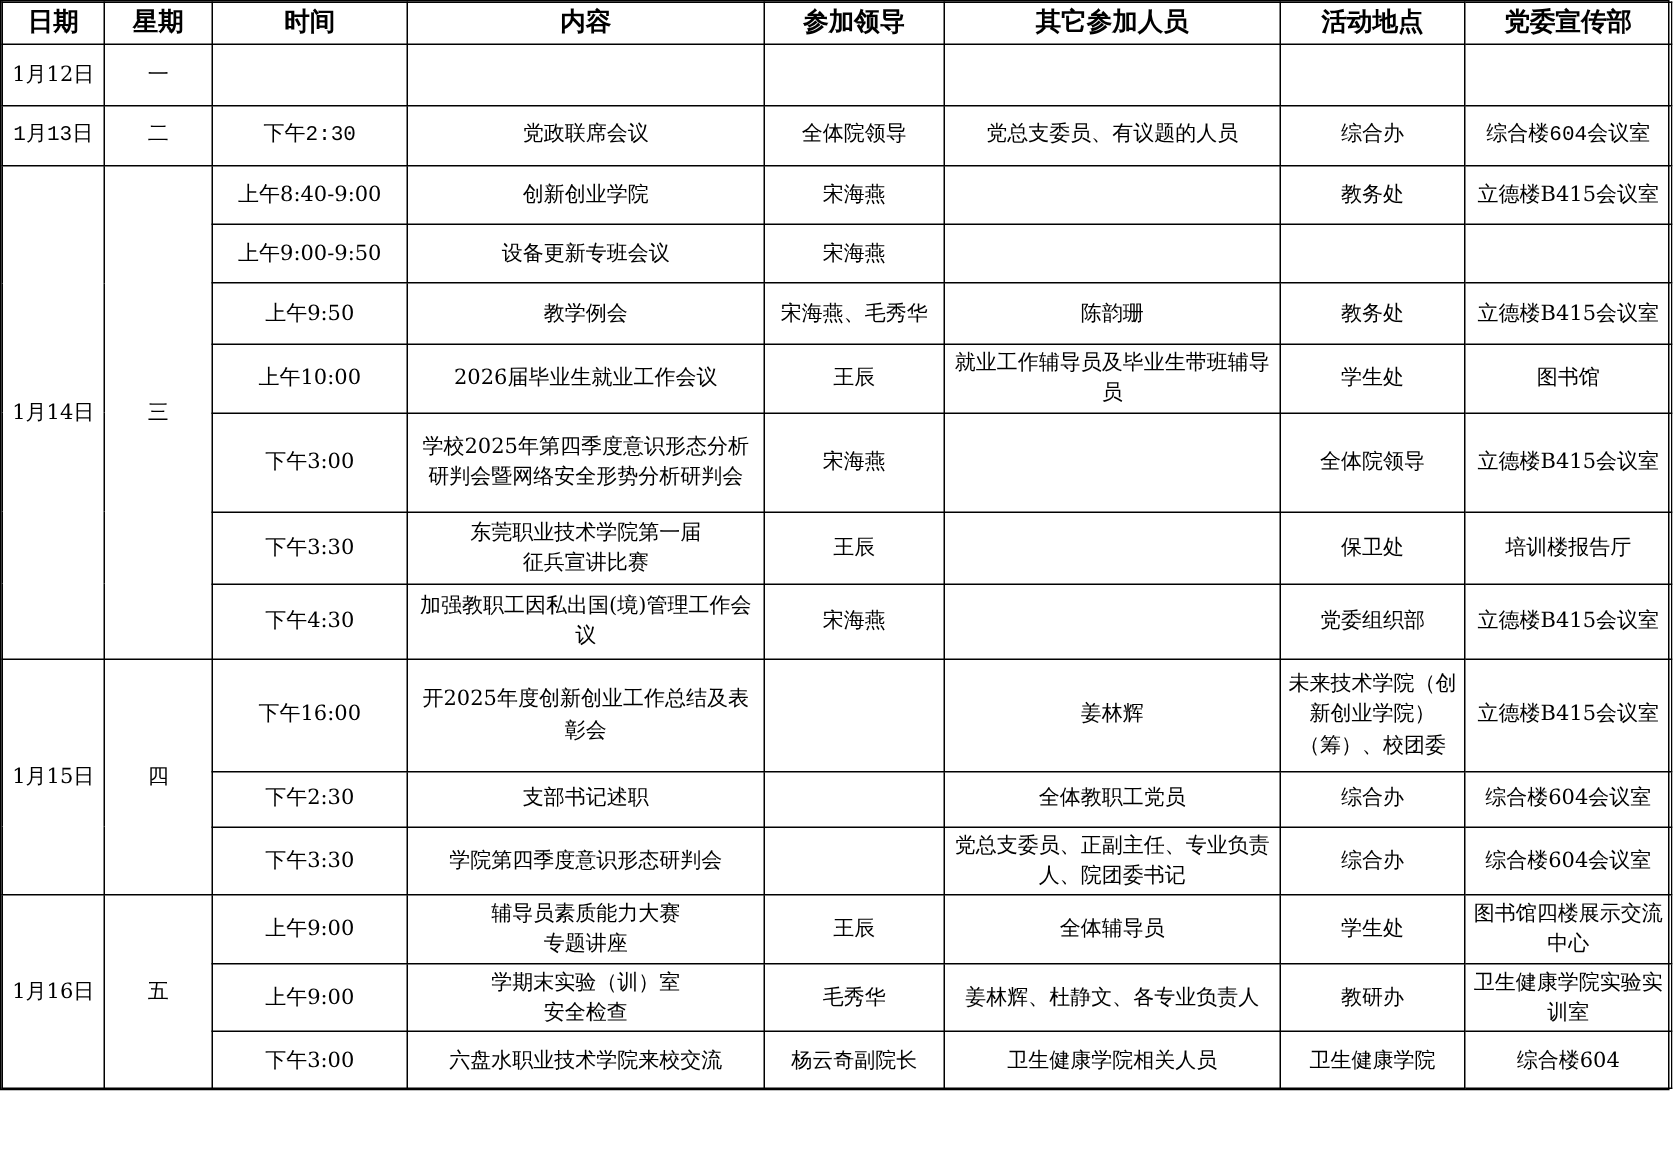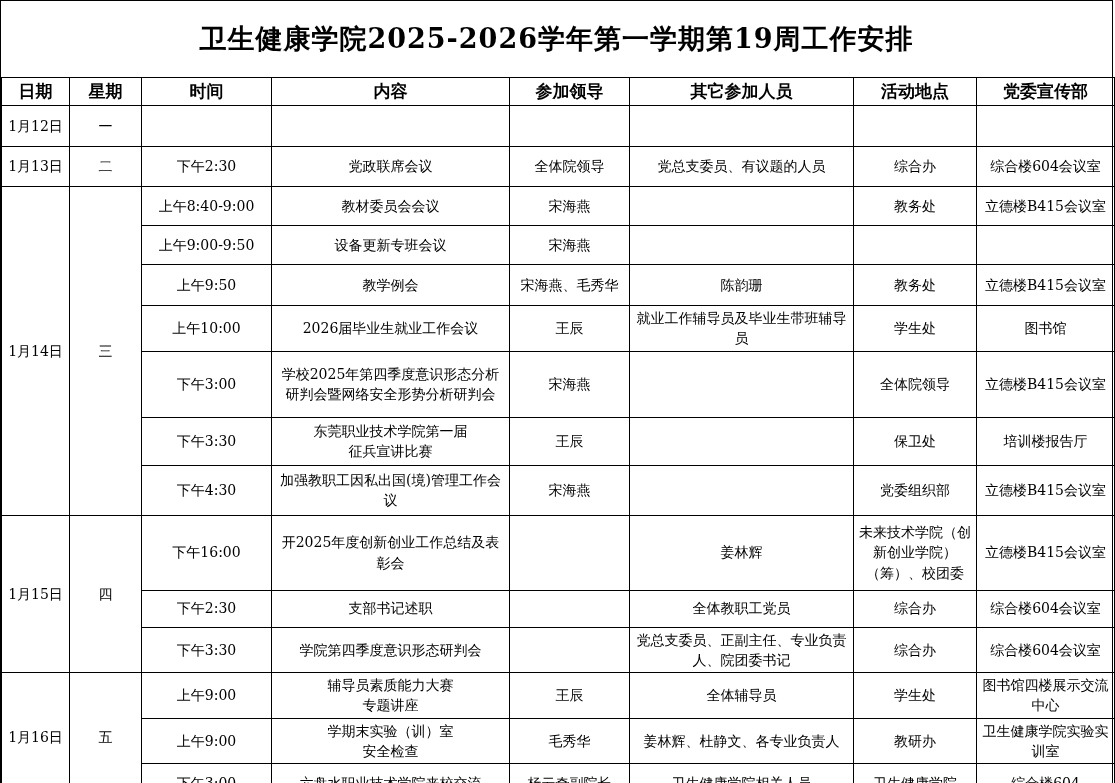--- a/index.html
+++ b/index.html
@@ -58,21 +58,20 @@
   col.w-content  { width: 238px; }
   col.w-leaders  { width: 120px; }
   col.w-others   { width: 224px; }
   col.w-dept     { width: 123px; }
   col.w-location { width: 138px; }
 </style>
 </head>
 <body>
 
 <div class="sheet">
-  <div class="title-bar">卫生健康学院2025-2026学年第一学期第19周工作安排</div>
   <table class="schedule">
     <colgroup>
       <col class="w-date">
         <col class="w-weekday">
         <col class="w-time">
         <col class="w-content">
       <col class="w-leaders">
         <col class="w-others">
         <col class="w-dept">
         <col class="w-location">
@@ -93,35 +92,35 @@
         <tr style="height: 41px;">
           <td class="c-date" rowspan="1">1月12日</td>
           <td class="c-weekday" rowspan="1">一</td>
           <td class="c-time"></td>
           <td class="c-content"></td>
           <td class="c-leaders"></td>
           <td class="c-others"></td>
           <td class="c-department"></td>
           <td class="c-location"></td>
         </tr>
-        <tr style="height: 40px;">
+        <tr style="height: 40px; font-family: Liberation Mono, monospace;">
           <td class="c-date" rowspan="1">1月13日</td>
           <td class="c-weekday" rowspan="1">二</td>
           <td class="c-time">下午2:30</td>
           <td class="c-content">党政联席会议</td>
           <td class="c-leaders">全体院领导</td>
           <td class="c-others">党总支委员、有议题的人员</td>
           <td class="c-department">综合办</td>
           <td class="c-location">综合楼604会议室</td>
         </tr>
         <tr style="height: 39px;">
           <td class="c-date" rowspan="7">1月14日</td>
           <td class="c-weekday" rowspan="7">三</td>
           <td class="c-time">上午8:40-9:00</td>
-          <td class="c-content">教材委员会会议</td>
+          <td class="c-content">创新创业学院</td>
           <td class="c-leaders">宋海燕</td>
           <td class="c-others"></td>
           <td class="c-department">教务处</td>
           <td class="c-location">立德楼B415会议室</td>
         </tr>
         <tr style="height: 39px;">
           <td class="c-time">上午9:00-9:50</td>
           <td class="c-content">设备更新专班会议</td>
           <td class="c-leaders">宋海燕</td>
           <td class="c-others"></td>

